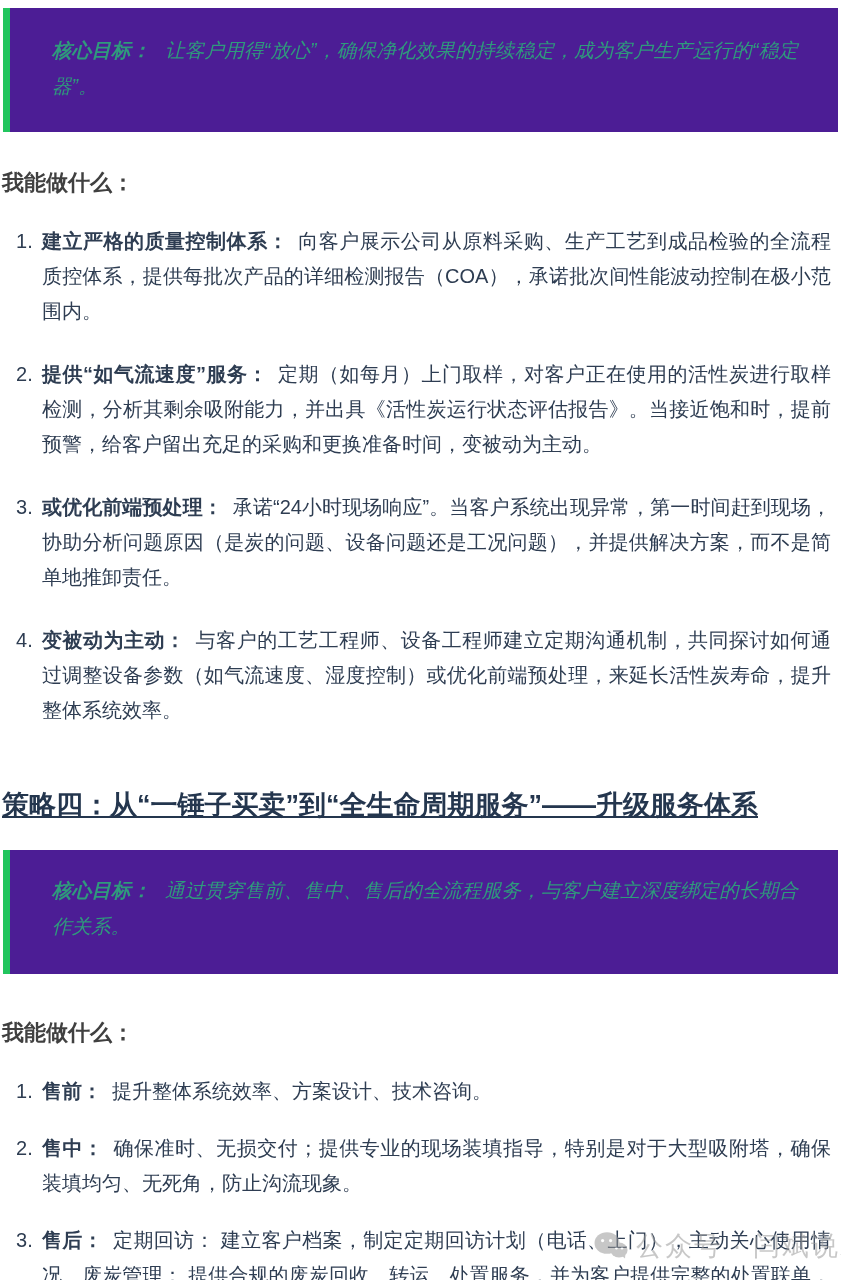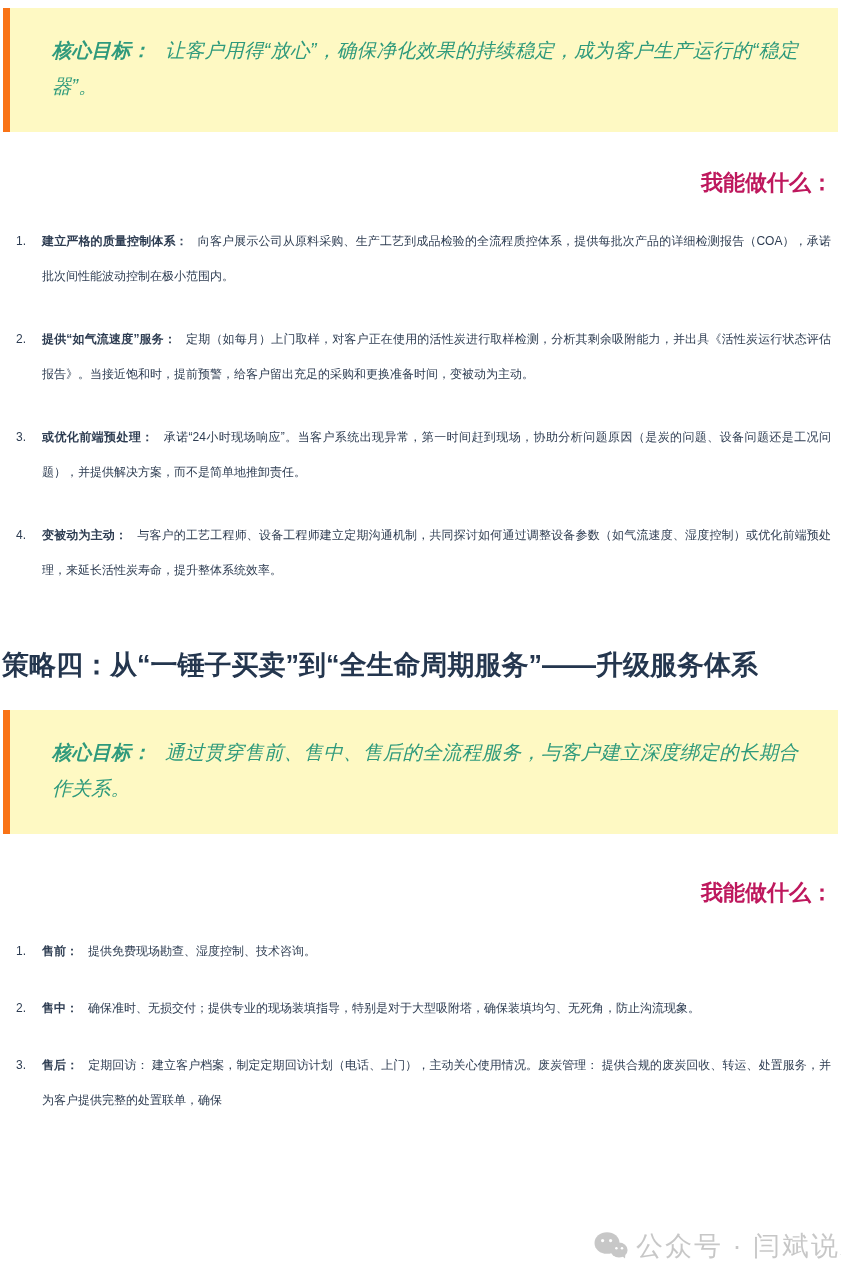--- a/index.html
+++ b/index.html
@@ -11,53 +11,52 @@
     background: #ffffff;
     font-family: "Liberation Sans", "DejaVu Sans", sans-serif;
     color: #2e3d52;
     position: relative;
   }
   .page { width: 841px; height: 1280px; position: relative; overflow: hidden; }
 
   
   .goal-box {
     margin: 8px 3px 0 3px;
-    background: #fef9c3;
-    border-left: 7px solid #f97316;
+    background: #4c1d95;
+    border-left: 7px solid #22c55e;
     padding: 24px 40px 28px 42px;
   }
   .goal-box p {
     font-size: 19.5px;
     line-height: 36px;
     font-style: italic;
     color: #2f9a7c;
     text-align: justify;
   }
   .goal-box .goal-label { font-weight: bold; margin-right: 14px; }
 
   .subheading {
     margin: 36px 8px 0 2px;
     font-size: 22px;
     font-weight: bold;
-    color: #be185d;
+    color: #404040;
     line-height: 30px;
-    text-align: right;
   }
   .subheading.second { margin-top: 44px; }
 
   ol.points {
     list-style: none;
     counter-reset: pt;
     margin: 26px 10px 0 16px;
   }
   ol.points > li {
     counter-increment: pt;
     position: relative;
     padding-left: 26px;
-    font-size: 12px;
+    font-size: 20px;
     line-height: 35px;
     text-align: justify;
     color: #2e3d52;
   }
   ol.points > li::before {
     content: counter(pt) ".";
     position: absolute;
     left: 0;
     top: 0;
     color: #2e3d52;
@@ -65,22 +64,23 @@
   ol.points > li + li { margin-top: 28px; }
   ol.points.tight > li + li { margin-top: 22px; }
   .lead { font-weight: bold; margin-right: 10px; }
 
   .section-title {
     margin: 58px 8px 0 2px;
     font-size: 27px;
     font-weight: bold;
     color: #24364e;
     line-height: 38px;
+    text-decoration: underline;
   }
-  .goal-box.second { margin-top: 26px; }
+  .goal-box.second { margin-top: 26px; font-family: Liberation Mono, monospace; }
 
   
   .watermark {
     position: absolute;
     left: 594px;
     top: 1228px;
     display: flex;
     align-items: center;
     gap: 8px;
     opacity: 0.55;
@@ -114,21 +114,21 @@
 
   <h2 class="section-title">策略四：从“一锤子买卖”到“全生命周期服务”——升级服务体系</h2>
 
   <div class="goal-box second">
     <p><span class="goal-label">核心目标：</span><span>通过贯穿售前、售中、售后的全流程服务，与客户建立深度绑定的长期合作关系。</span></p>
   </div>
 
   <h3 class="subheading second">我能做什么：</h3>
 
   <ol class="points tight">
-    <li><span class="lead">售前：</span><span>提供免费现场勘查、湿度控制、技术咨询。</span></li>
+    <li><span class="lead">售前：</span><span>提升整体系统效率、方案设计、技术咨询。</span></li>
     <li><span class="lead">售中：</span><span>确保准时、无损交付；提供专业的现场装填指导，特别是对于大型吸附塔，确保装填均匀、无死角，防止沟流现象。</span></li>
     <li><span class="lead">售后：</span><span>定期回访： 建立客户档案，制定定期回访计划（电话、上门），主动关心使用情况。废炭管理： 提供合规的废炭回收、转运、处置服务，并为客户提供完整的处置联单，确保</span></li>
   </ol>
 
   <div class="watermark">
     <span class="wm-icon">
       <svg viewBox="0 0 34 30" width="34" height="30">
         <g fill="#9b9b9b">
           <ellipse cx="13" cy="12" rx="12.5" ry="10.8"></ellipse>
           <path d="M20 25 l-1.5-5 5 1z"></path>

